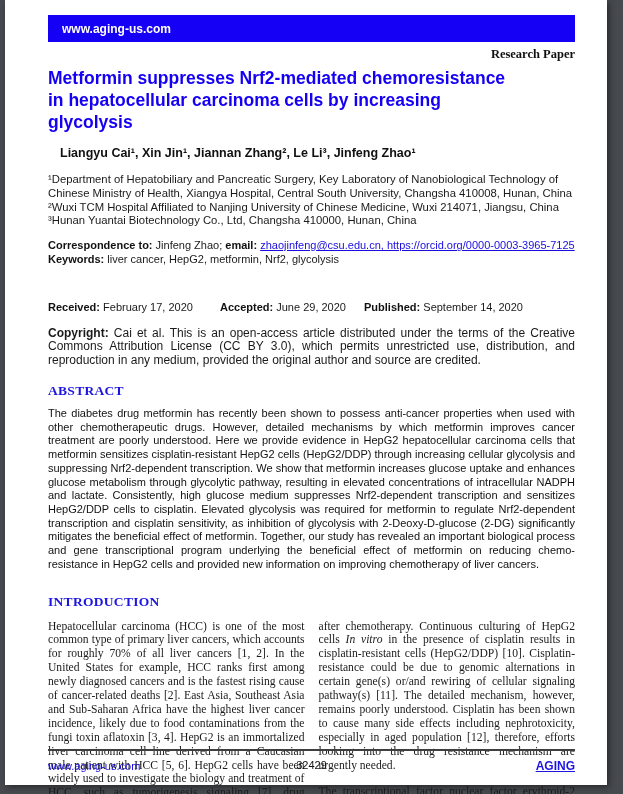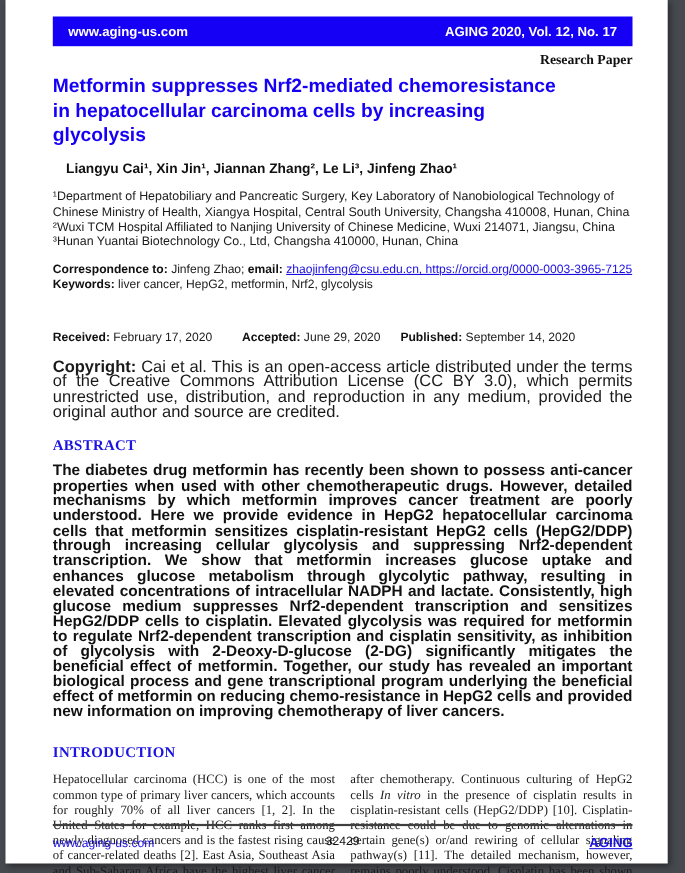--- a/index.html
+++ b/index.html
@@ -71,38 +71,38 @@
   .link {
     color: #1a0de0;
     text-decoration: underline;
     cursor: pointer;
   }
   .dates .seg { display: inline-block; margin-top: 35px; }
   .dates .seg1 { width: 172px; }
   .dates .seg2 { width: 144px; }
   .copyright {
     margin: 12px 0 0 0;
-    font-size: 15px;
+    font-size: 12px;
     line-height: 13.8px;
     text-align: justify;
     color: #1a1a1a;
   }
   .section-heading {
     font-family: "Liberation Serif", serif;
     color: #1c14e0;
     font-size: 13.5px;
     font-weight: bold;
     margin: 15px 0 0 0;
     letter-spacing: 0.3px;
   }
   .abstract-body {
     margin: 8px 0 17px 0;
-    font-size: 14px;
+    font-size: 11px;
     line-height: 13.7px;
-    font-weight: bold;
+    font-weight: normal;
     text-align: justify;
     color: #111111;
   }
   .intro-heading { margin-top: 22px; }
   .columns {
     display: flex;
     gap: 14px;
     margin-top: 10px;
     font-family: "Liberation Serif", serif;
     font-size: 11.6px;
@@ -134,21 +134,20 @@
   .footer-journal { color: #1c14e0; font-weight: bold; font-size: 12px; text-decoration: underline; }
 </style>
 </head>
 <body>
 
 <div class="page">
   <div class="content">
 
     <div class="masthead">
       <span>www.aging-us.com</span>
-      <span>AGING 2020, Vol. 12, No. 17</span>
     </div>
 
     <div class="kicker">Research Paper</div>
 
     <h1 class="title">Metformin suppresses Nrf2-mediated chemoresistance in hepatocellular carcinoma cells by increasing glycolysis</h1>
 
     <div class="authors">Liangyu Cai¹, Xin Jin¹, Jiannan Zhang², Le Li³, Jinfeng Zhao¹</div>
 
     <div class="affiliations">
       <div>¹Department of Hepatobiliary and Pancreatic Surgery, Key Laboratory of Nanobiological Technology of Chinese Ministry of Health, Xiangya Hospital, Central South University, Changsha 410008, Hunan, China</div>

